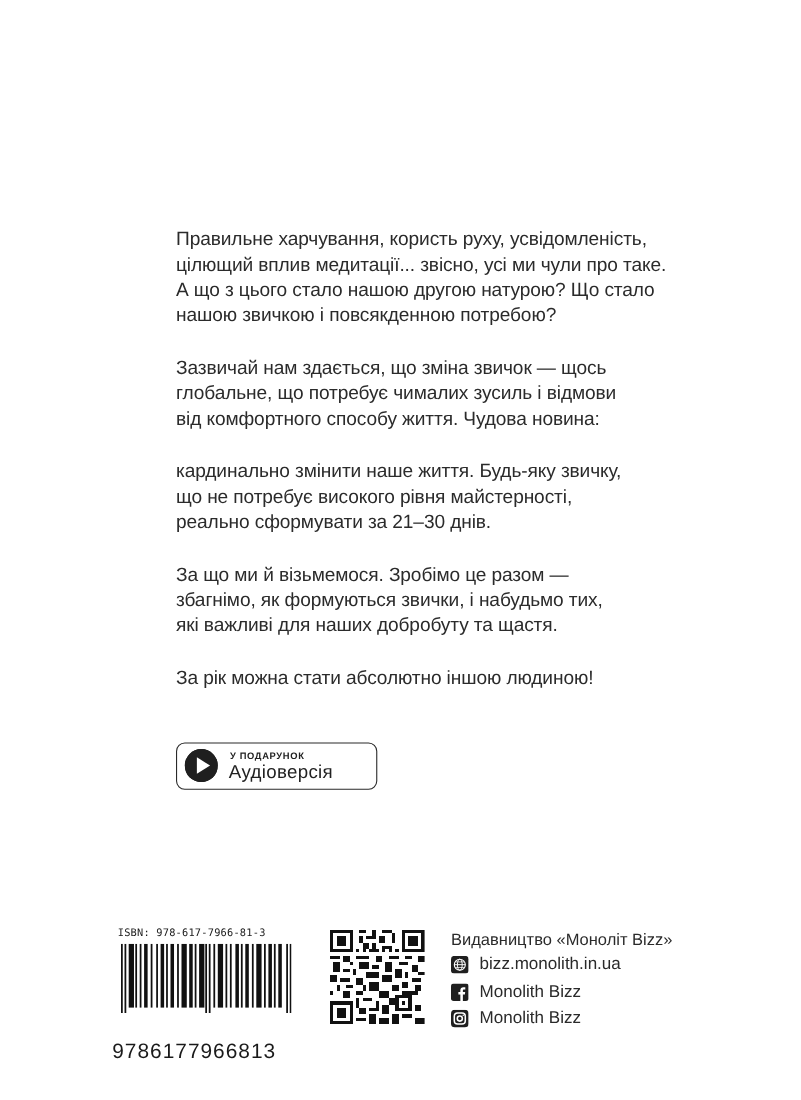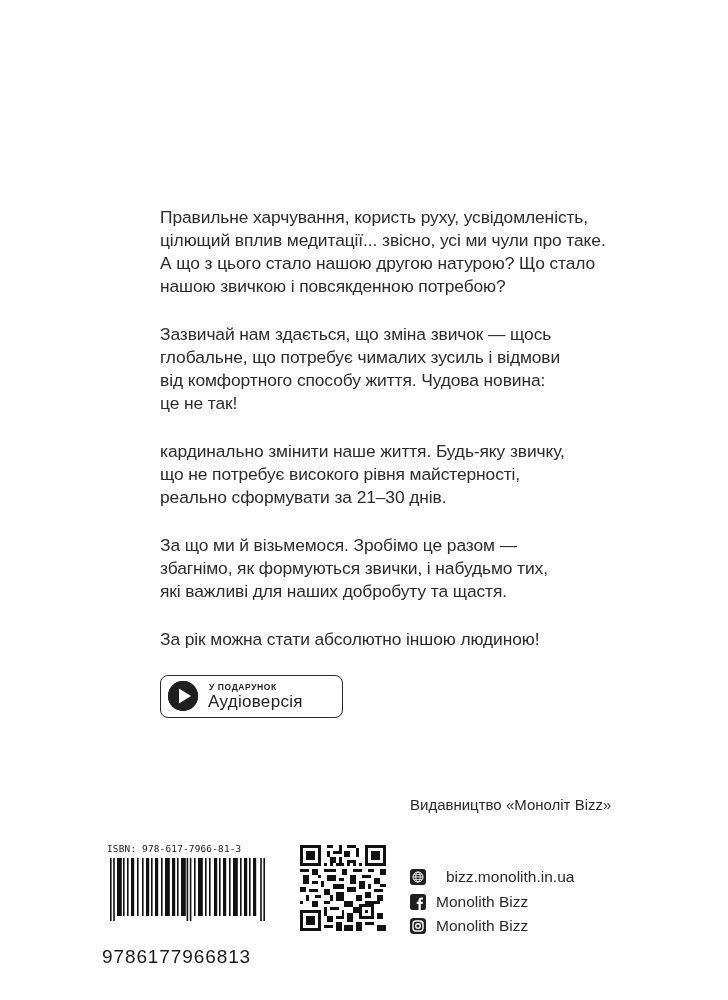--- a/index.html
+++ b/index.html
@@ -112,21 +112,21 @@
     .qr {
       position: absolute;
       left: 300px;
       top: 845px;
       width: 86px;
       height: 86px;
     }
     .publisher {
       position: absolute;
       left: 410px;
-      top: 796px;
+      top: 846px;
       font-family: "Liberation Sans", sans-serif;
       font-size: 15px;
       color: #2a2a2a;
       white-space: nowrap;
     }
     .contact {
       position: absolute;
       left: 410px;
       height: 20px;
       display: flex;
@@ -153,21 +153,20 @@
   <p class="para">
     <span class="line">Правильне харчування, користь руху, усвідомленість,</span>
     <span class="line">цілющий вплив медитації... звісно, усі ми чули про таке.</span>
     <span class="line">А що з цього стало нашою другою натурою? Що стало</span>
     <span class="line">нашою звичкою і повсякденною потребою?</span>
   </p>
   <p class="para">
     <span class="line">Зазвичай нам здається, що зміна звичок — щось</span>
     <span class="line">глобальне, що потребує чималих зусиль і відмови</span>
     <span class="line">від комфортного способу життя. Чудова новина:</span>
-    <span class="line">це не так!</span>
   </p>
   <p class="para">
     <span class="line">кардинально змінити наше життя. Будь-яку звичку,</span>
     <span class="line">що не потребує високого рівня майстерності,</span>
     <span class="line">реально сформувати за 21–30 днів.</span>
   </p>
   <p class="para">
     <span class="line">За що ми й візьмемося. Зробімо це разом —</span>
     <span class="line">збагнімо, як формуються звички, і набудьмо тих,</span>
     <span class="line">які важливі для наших добробуту та щастя.</span>
@@ -315,21 +314,21 @@
       <rect x="12" y="26" width="2" height="3"></rect>
       <rect x="15" y="27" width="3" height="2"></rect>
       <rect x="19" y="26" width="2" height="3"></rect>
       <rect x="22" y="26" width="3" height="1"></rect>
       <rect x="26" y="27" width="3" height="2"></rect>
   </g>
 </svg>
 
 <div class="publisher">Видавництво «Моноліт Bizz»</div>
 
-<div class="contact" style="top:867px;gap:10px;">
+<div class="contact" style="top:867px;">
   <span class="ic">
     <svg width="16" height="16" viewBox="0 0 16 16">
       <rect x="0" y="0" width="16" height="16" rx="3" fill="#1f1f1f"></rect>
       <circle cx="8" cy="8" r="5" fill="none" stroke="#fff" stroke-width="1"></circle>
       <ellipse cx="8" cy="8" rx="2.2" ry="5" fill="none" stroke="#fff" stroke-width="0.9"></ellipse>
       <line x1="3" y1="8" x2="13" y2="8" stroke="#fff" stroke-width="0.9"></line>
       <line x1="4" y1="5.5" x2="12" y2="5.5" stroke="#fff" stroke-width="0.7"></line>
       <line x1="4" y1="10.5" x2="12" y2="10.5" stroke="#fff" stroke-width="0.7"></line>
     </svg>
   </span>

